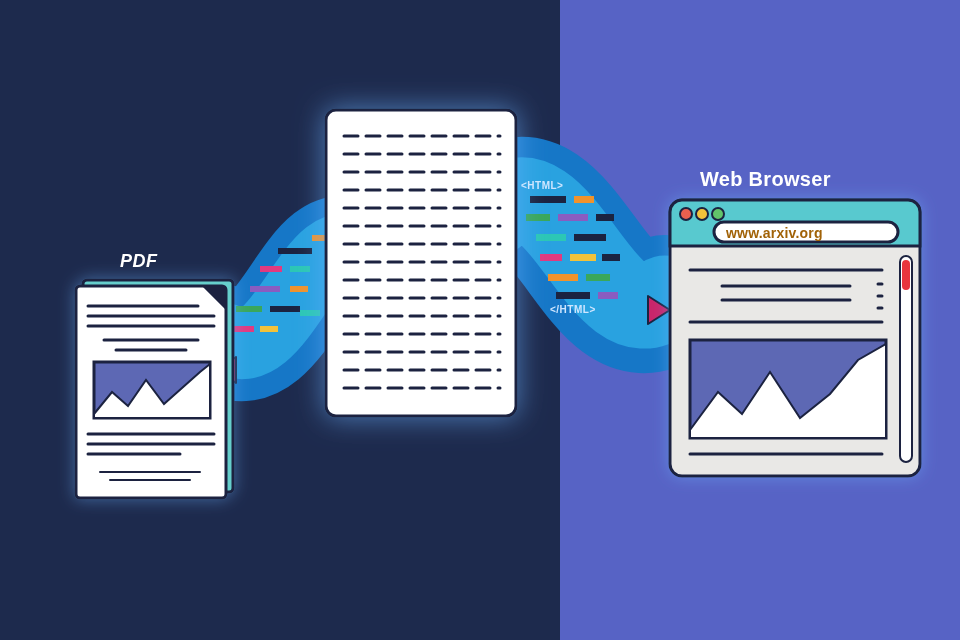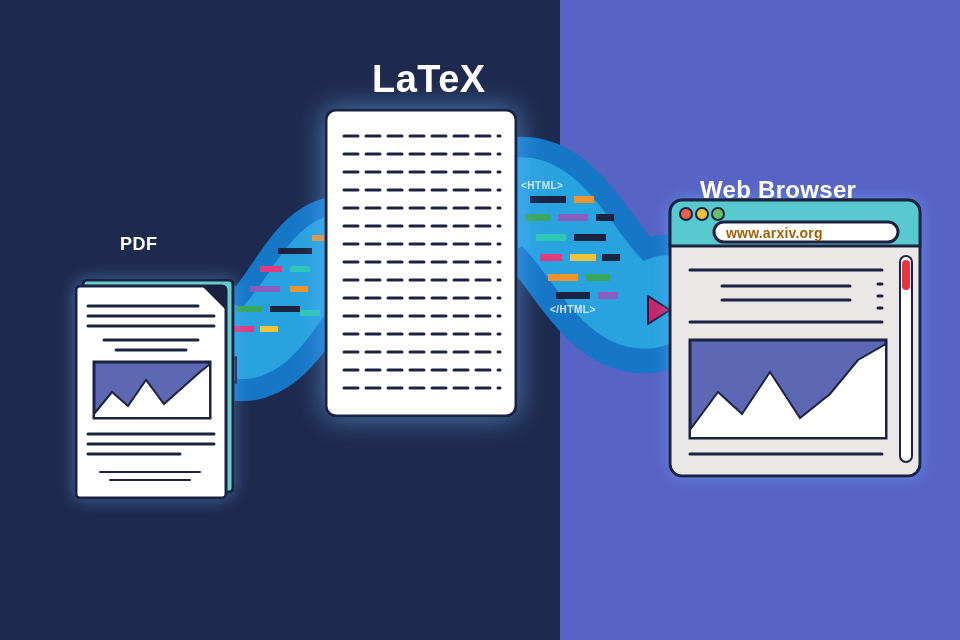--- a/index.html
+++ b/index.html
@@ -1,22 +1,22 @@
 <!DOCTYPE html>
 <html><head>
   <meta charset="utf-8">
   <style>
     * { margin: 0; padding: 0; box-sizing: border-box; }
     body { width: 960px; height: 640px; overflow: hidden; font-family: Arial, Helvetica, sans-serif; }
     .stage { width: 960px; height: 640px; position: relative; }
     svg.scene { position: absolute; top: 0; left: 0; }
     .label { position: absolute; color: #fff; font-weight: 700; }
-    .label.pdf { left: 120px; top: 234px; font-size: 18px; letter-spacing: .5px; }
+    .label.pdf { left: 120px; top: 251px; font-size: 18px; letter-spacing: .5px; font-style: italic; }
     .label.latex { left: 372px; top: 58px; font-size: 38px; letter-spacing: .5px; }
-    .label.browser { left: 700px; top: 176px; font-size: 24px; letter-spacing: .3px; }
+    .label.browser { left: 700px; top: 168px; font-size: 20px; letter-spacing: .3px; }
     .urlbar-text { position: absolute; left: 726px; top: 225px; font-size: 14px; font-weight: 700; color: #a16207; letter-spacing: .2px; }
     .html-tag { position: absolute; font-size: 10px; font-weight: 700; color: #cfe6ff; letter-spacing: .5px; text-align: center; }
     .html-tag.open { left: 521px; top: 180px; }
     .html-tag.close { left: 550px; top: 304px; }
   </style>
 </head>
 <body>
 
 <div class="stage">
   <svg class="scene" width="960" height="640" viewBox="0 0 960 640">
@@ -191,18 +191,17 @@
         <rect x="690" y="340" width="196" height="98" fill="#5d68b4" stroke="#1b2340" stroke-width="3"></rect>
         <path d="M690,430 L718,392 L742,414 L770,372 L800,418 L830,394 L858,360 L886,344 L886,438 L690,438 Z" fill="#ffffff" stroke="#1b2340" stroke-width="2"></path>
       </g>
       <g stroke="#1b2340" stroke-width="3" stroke-linecap="round">
         <line x1="690" y1="454" x2="882" y2="454"></line>
       </g>
     </g>
   </svg>
 
   <div class="label pdf">PDF</div>
-  <div class="label latex">LaTeX</div>
   <div class="label browser">Web Browser</div>
   <div class="urlbar-text">www.arxiv.org</div>
   <div class="html-tag open">&lt;HTML&gt;</div>
   <div class="html-tag close">&lt;/HTML&gt;</div>
 </div>
 
 </body></html>

